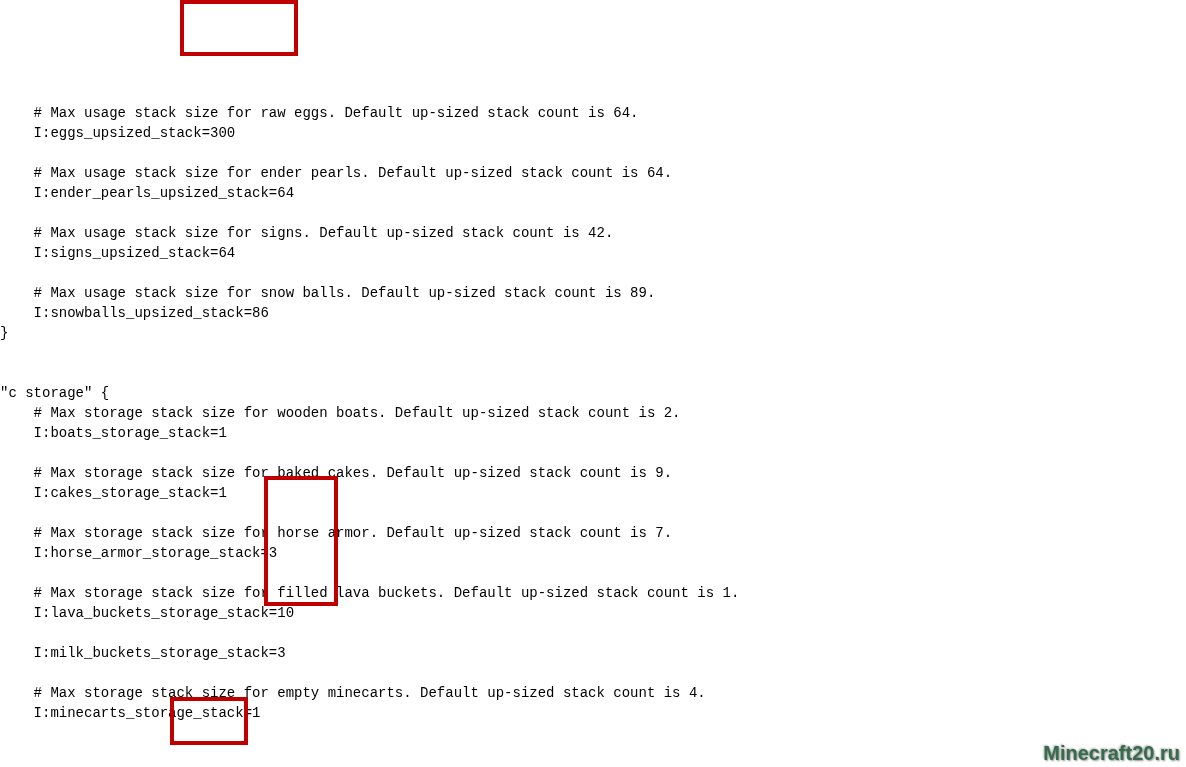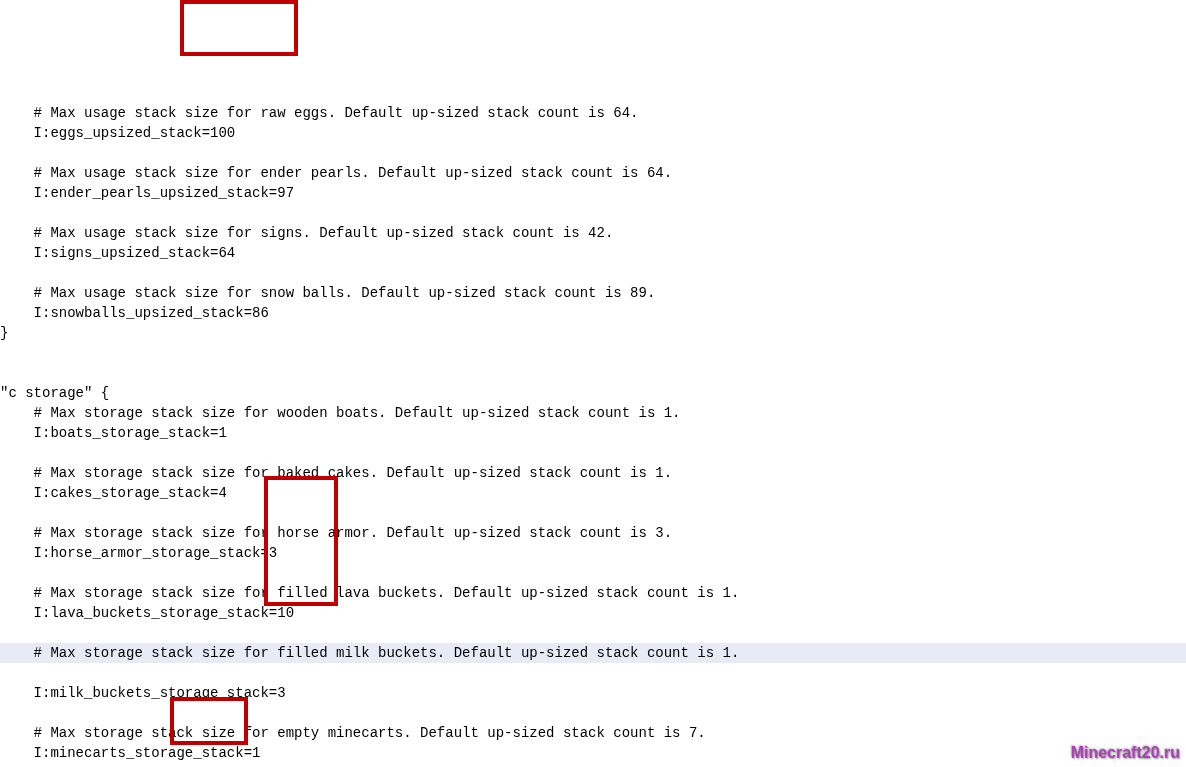--- a/index.html
+++ b/index.html
@@ -24,65 +24,64 @@
   .red-box {
     position: absolute;
     border: 4px solid #c00000;
     pointer-events: none;
   }
   .watermark {
     position: absolute;
     right: 6px;
     bottom: 4px;
     font-family: Arial, sans-serif;
-    font-size: 16px;
+    font-size: 20px;
     font-weight: bold;
-    color: #a21caf;
+    color: #14532d;
     text-shadow: 1px 1px 2px rgba(0,0,0,0.5), -1px -1px 2px rgba(0,0,0,0.3);
     opacity: 0.85;
   }
   .content { padding-top: 3px; }
 </style>
 </head>
 <body>
 
 
 
 <div class="content">
 <span class="line">    # Max usage stack size for raw eggs. Default up-sized stack count is 64.</span>
-<span class="line">    I:eggs_upsized_stack=100</span>
+<span class="line">    I:eggs_upsized_stack=300</span>
 <span class="line"></span>
 <span class="line">    # Max usage stack size for ender pearls. Default up-sized stack count is 64.</span>
-<span class="line">    I:ender_pearls_upsized_stack=97</span>
+<span class="line">    I:ender_pearls_upsized_stack=64</span>
 <span class="line"></span>
 <span class="line">    # Max usage stack size for signs. Default up-sized stack count is 42.</span>
 <span class="line">    I:signs_upsized_stack=64</span>
 <span class="line"></span>
 <span class="line">    # Max usage stack size for snow balls. Default up-sized stack count is 89.</span>
 <span class="line">    I:snowballs_upsized_stack=86</span>
 <span class="line">}</span>
 <span class="line"></span>
 <span class="line"></span>
 <span class="line">"c storage" {</span>
-<span class="line">    # Max storage stack size for wooden boats. Default up-sized stack count is 1.</span>
+<span class="line">    # Max storage stack size for wooden boats. Default up-sized stack count is 2.</span>
 <span class="line">    I:boats_storage_stack=1</span>
 <span class="line"></span>
-<span class="line">    # Max storage stack size for baked cakes. Default up-sized stack count is 1.</span>
-<span class="line">    I:cakes_storage_stack=4</span>
+<span class="line">    # Max storage stack size for baked cakes. Default up-sized stack count is 9.</span>
+<span class="line">    I:cakes_storage_stack=1</span>
 <span class="line"></span>
-<span class="line">    # Max storage stack size for horse armor. Default up-sized stack count is 3.</span>
+<span class="line">    # Max storage stack size for horse armor. Default up-sized stack count is 7.</span>
 <span class="line">    I:horse_armor_storage_stack=3</span>
 <span class="line"></span>
 <span class="line">    # Max storage stack size for filled lava buckets. Default up-sized stack count is 1.</span>
 <span class="line">    I:lava_buckets_storage_stack=10</span>
 <span class="line"></span>
-<span class="line highlight-line">    # Max storage stack size for filled milk buckets. Default up-sized stack count is 1.</span>
 <span class="line">    I:milk_buckets_storage_stack=3</span>
 <span class="line"></span>
-<span class="line">    # Max storage stack size for empty minecarts. Default up-sized stack count is 7.</span>
+<span class="line">    # Max storage stack size for empty minecarts. Default up-sized stack count is 4.</span>
 <span class="line">    I:minecarts_storage_stack=1</span>
 <span class="line"></span>
 
 
 
 
 </div>
 
 
 <div class="red-box" style="left:180px; top:0px; width:118px; height:56px;"></div>

